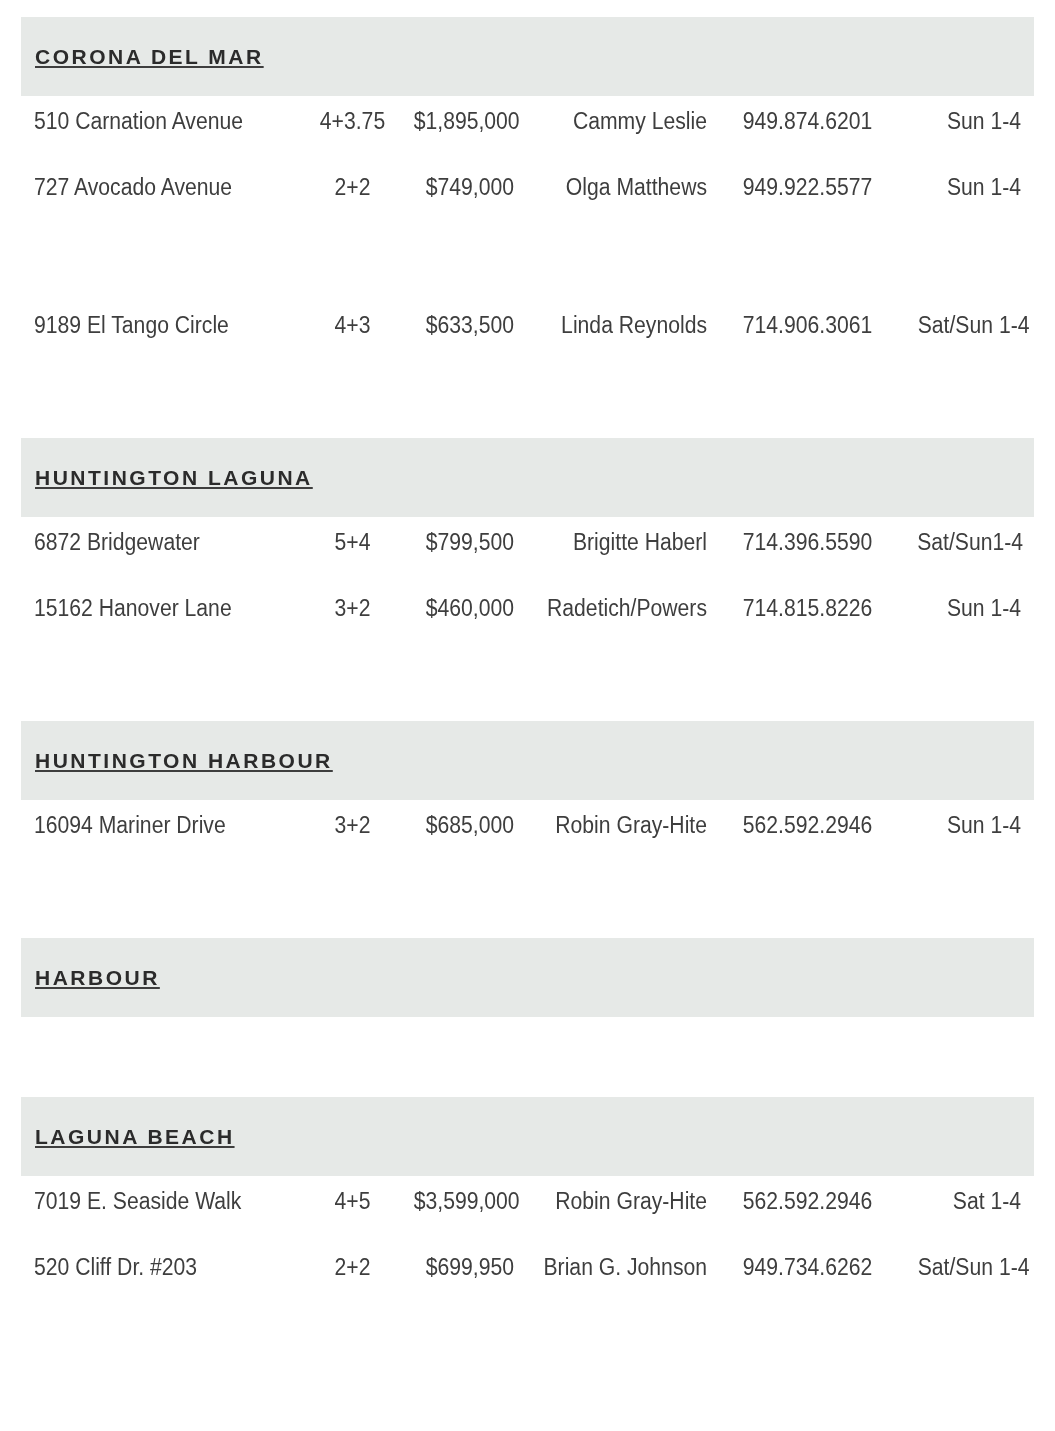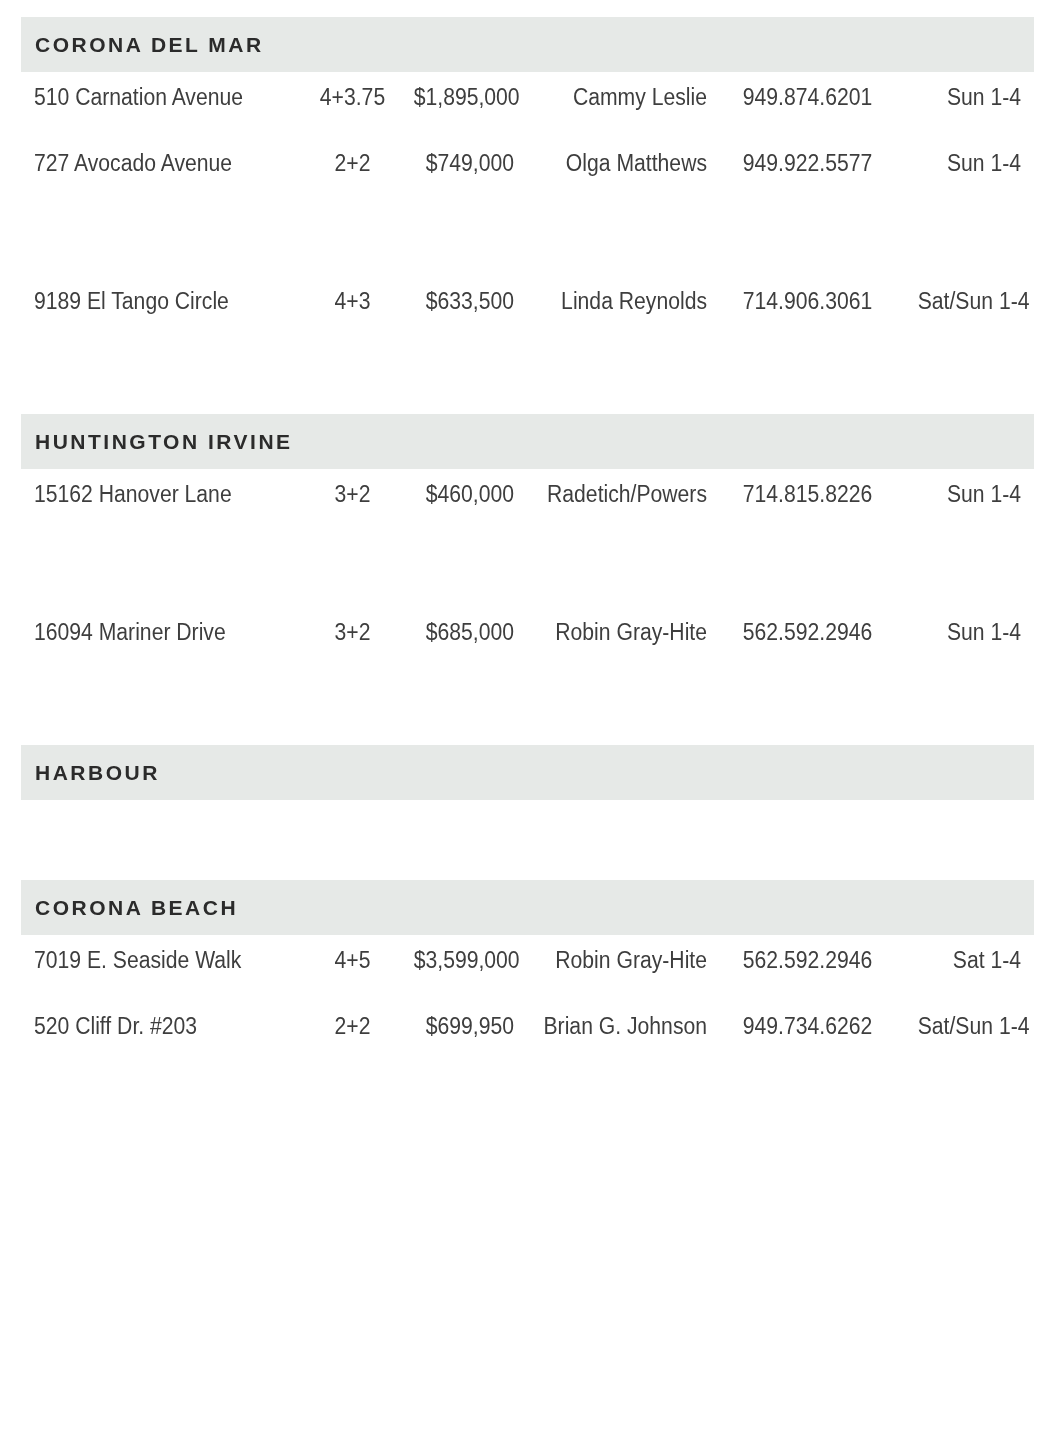--- a/index.html
+++ b/index.html
@@ -18,26 +18,27 @@
     padding: 17px 21px 0 21px;
     box-sizing: border-box;
   }
   .city-section {
     margin-bottom: 80px;
   }
   .city-section:last-child {
     margin-bottom: 0;
   }
   .city-header {
-    height: 55px;
+    height: 79px;
     background: var(--header-bg, #e6e9e7);
     display: flex;
     align-items: center;
     padding: 0 14px;
     box-sizing: border-box;
+    text-decoration: underline;
   }
   .city-name {
     margin: 0;
     font-size: 21px;
     font-weight: bold;
     letter-spacing: 2.5px;
     color: var(--header-text, #2b2b2b);
   }
   .rows {
     margin-top: -8px;
@@ -99,58 +100,69 @@
     <div class="cell c-price">$633,500</div>
     <div class="cell c-agent">Linda Reynolds</div>
     <div class="cell c-phone">714.906.3061</div>
     <div class="cell c-time">Sat/Sun 1-4</div>
   </div>
 </div>
   </section>
 
   <section class="city-section">
     <header class="city-header">
-      <h2 class="city-name">HUNTINGTON IRVINE</h2>
+      <h2 class="city-name">HUNTINGTON LAGUNA</h2>
     </header>
     <div class="rows">
 
+  <div class="row">
+    <div class="cell c-address">6872 Bridgewater</div>
+    <div class="cell c-beds">5+4</div>
+    <div class="cell c-price">$799,500</div>
+    <div class="cell c-agent">Brigitte Haberl</div>
+    <div class="cell c-phone">714.396.5590</div>
+    <div class="cell c-time">Sat/Sun1-4</div>
+  </div>
 
   <div class="row">
     <div class="cell c-address">15162 Hanover Lane</div>
     <div class="cell c-beds">3+2</div>
     <div class="cell c-price">$460,000</div>
     <div class="cell c-agent">Radetich/Powers</div>
     <div class="cell c-phone">714.815.8226</div>
     <div class="cell c-time">Sun 1-4</div>
   </div>
 </div>
   </section>
 
   <section class="city-section">
+    <header class="city-header">
+      <h2 class="city-name">HUNTINGTON HARBOUR</h2>
+    </header>
     <div class="rows">
   <div class="row">
     <div class="cell c-address">16094 Mariner Drive</div>
     <div class="cell c-beds">3+2</div>
     <div class="cell c-price">$685,000</div>
     <div class="cell c-agent">Robin Gray-Hite</div>
     <div class="cell c-phone">562.592.2946</div>
     <div class="cell c-time">Sun 1-4</div>
   </div>
 </div>
   </section>
 
   <section class="city-section">
     <header class="city-header">
       <h2 class="city-name">HARBOUR</h2>
     </header>
   </section>
 
   <section class="city-section">
     <header class="city-header">
-      <h2 class="city-name">CORONA BEACH</h2>
+      <h2 class="city-name">LAGUNA BEACH</h2>
     </header>
     <div class="rows">
   <div class="row">
     <div class="cell c-address">7019 E. Seaside Walk</div>
     <div class="cell c-beds">4+5</div>
     <div class="cell c-price">$3,599,000</div>
     <div class="cell c-agent">Robin Gray-Hite</div>
     <div class="cell c-phone">562.592.2946</div>
     <div class="cell c-time">Sat 1-4</div>
   </div>

